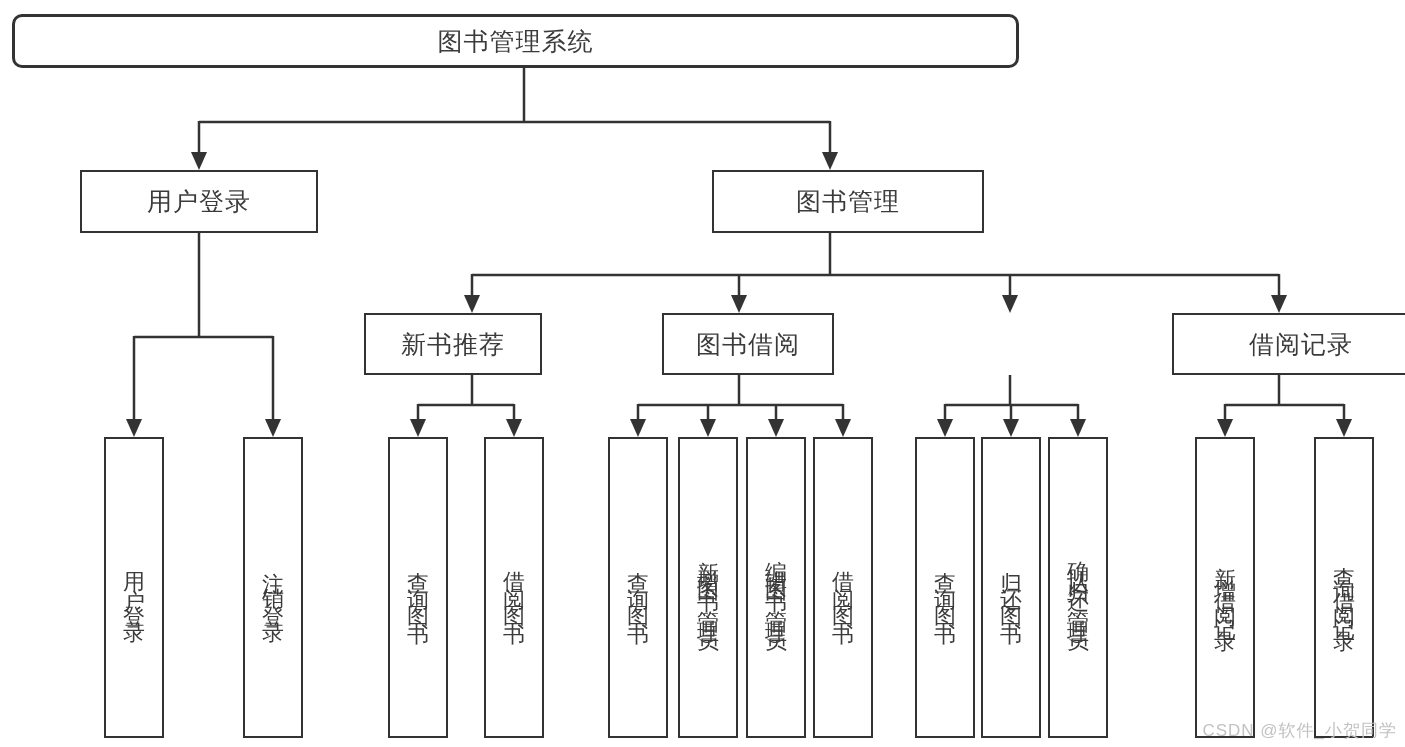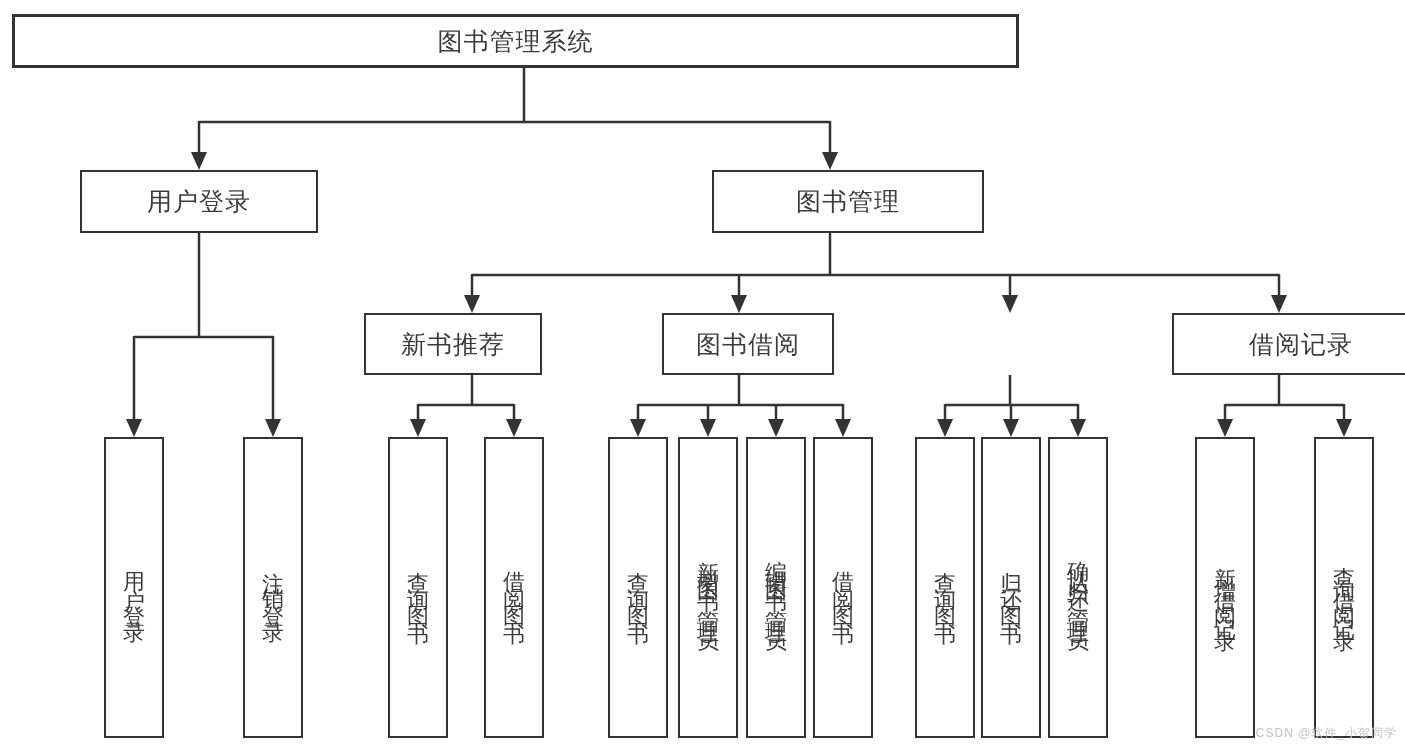--- a/index.html
+++ b/index.html
@@ -6,32 +6,32 @@
   .stage{
     position:relative;width:1405px;height:747px;background:#ffffff;overflow:hidden;
     font-family:"Liberation Sans", sans-serif;
   }
   .wires{position:absolute;left:0;top:0;z-index:1;}
   .node{
     position:absolute;z-index:2;background:#ffffff;border:2.5px solid #333333;
     display:flex;align-items:center;justify-content:center;
     color:#3b3b3b;box-sizing:border-box;
   }
-  .node.root{border-width:3px;}
+  .node.root{border-width:3px;border-radius:10px;}
   .hlabel{font-size:25px;letter-spacing:1px;white-space:nowrap;}
   .leaf .vtext{
     writing-mode:vertical-lr;text-orientation:mixed;
     font-size:22px;white-space:nowrap;
   }
   .sp4{letter-spacing:17px;}
   .sp6{letter-spacing:13px;}
   .sp9{letter-spacing:10px;}
   .watermark{
     position:absolute;right:8px;bottom:5px;z-index:5;
-    font-size:12px;color:#c2c2c2;letter-spacing:1px;white-space:nowrap;
+    font-size:17px;color:#c2c2c2;letter-spacing:1px;white-space:nowrap;
   }
 </style>
 </head>
 <body>
 
 <div class="stage">
 
   <svg class="wires" width="1405" height="747">
     <g stroke="#333333" stroke-width="2.5" fill="none">
 

